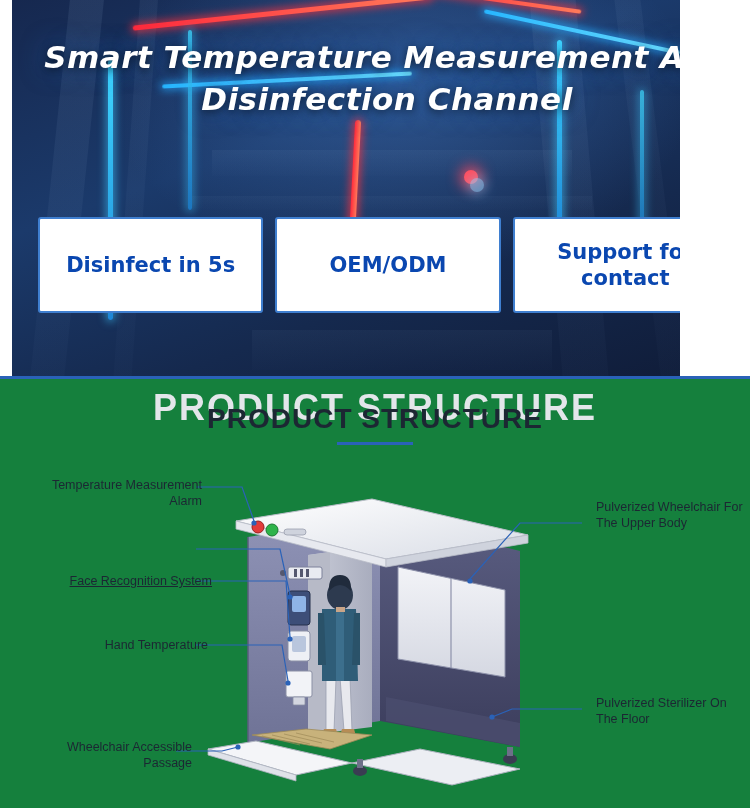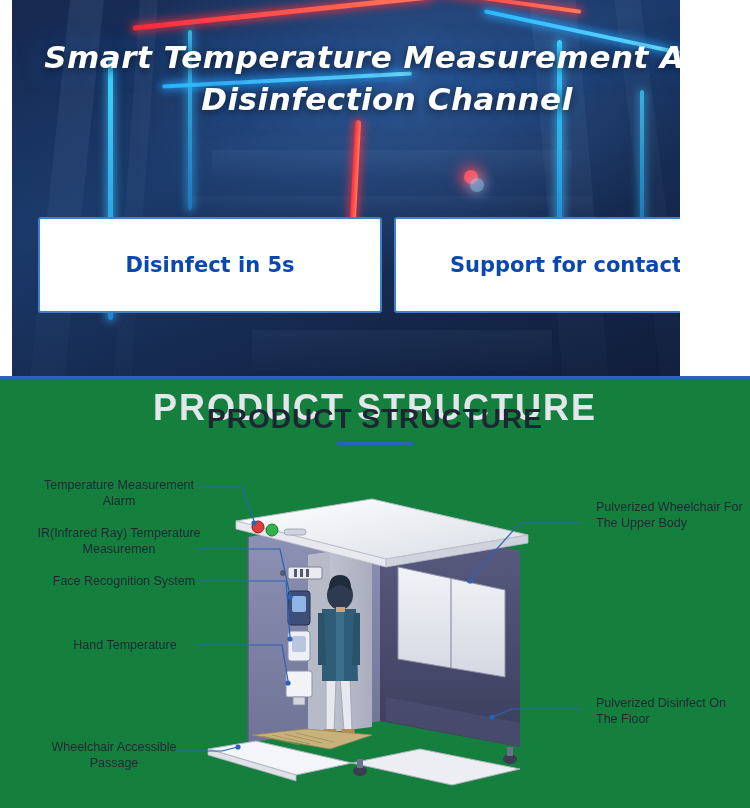--- a/index.html
+++ b/index.html
@@ -136,21 +136,21 @@
   }
   .diagram svg { display: block; }
 
   .callout {
     position: absolute;
     color: #1c2733;
     font-size: 12.5px;
     line-height: 16px;
     white-space: pre-line;
   }
-  .callout.left { text-align: center; margin-left: 7px; }
+  .callout.left { text-align: right; }
   .callout.right { text-align: left; }
 </style>
 </head>
 <body>
 
 <div id="page">
 
   <div class="hero">
     <div class="bg">
 
@@ -172,20 +172,21 @@
       <div class="neon neon-cyan" style="left:628px; top:90px; width:4px; height:150px; opacity:.75;"></div>
       <div class="neon neon-red" style="left:340px; top:120px; width:6px; height:120px; transform: rotate(3deg);"></div>
       <div class="neon" style="left:452px; top:170px; width:14px; height:14px; border-radius:50%; background:#ff4d5e; box-shadow:0 0 14px 4px rgba(255,70,90,0.8);"></div>
       <div class="neon" style="left:458px; top:178px; width:14px; height:14px; border-radius:50%; background:#8fd3ff; box-shadow:0 0 12px 3px rgba(140,210,255,0.7); opacity:.55;"></div>
     </div>
 
     <div class="hero-title">Smart Temperature Measurement And Disinfection Channel</div>
 
     <div class="feature-row">
       <div class="feature-box">Disinfect in 5s</div>
+      <div class="feature-box">OEM/ODM</div>
       <div class="feature-box">Support for contact</div>
     </div>
   </div>
 
   <div class="section-sep"></div>
 
   <div class="structure">
     <div class="ghost-title">PRODUCT STRUCTURE</div>
     <div class="section-title">PRODUCT STRUCTURE</div>
     <div class="title-underline"></div>
@@ -305,27 +306,26 @@
           <path d="M582 250 L512 250 L492 258"></path>
         </g>
         <g fill="#2a62b8">
           <circle cx="470" cy="122" r="2.6"></circle>
           <circle cx="492" cy="258" r="2.6"></circle>
         </g>
       </svg>
 
       <div class="callout left" style="left:22px; top:18px; width:180px;">Temperature Measurement Alarm</div>
 
-      <div class="callout left" style="left:22px; top:66px; width:180px;">IR(Infrared Ray) Temperature Measuremen</div>
-
-      <div class="callout left" style="left:22px; top:114px; width:190px;">Face Recognition System</div>
+
+      <div class="callout left" style="left:22px; top:114px; width:190px;text-decoration:underline;">Face Recognition System</div>
 
       <div class="callout left" style="left:28px; top:178px; width:180px;">Hand Temperature</div>
 
       <div class="callout left" style="left:22px; top:280px; width:170px;">Wheelchair Accessible Passage</div>
 
       <div class="callout right" style="left:596px; top:40px; width:150px;">Pulverized Wheelchair For The Upper Body</div>
 
-      <div class="callout right" style="left:596px; top:236px; width:150px;">Pulverized Disinfect On The Floor</div>
+      <div class="callout right" style="left:596px; top:236px; width:150px;">Pulverized Sterilizer On The Floor</div>
     </div>
   </div>
 
 </div>
 
 </body></html>

